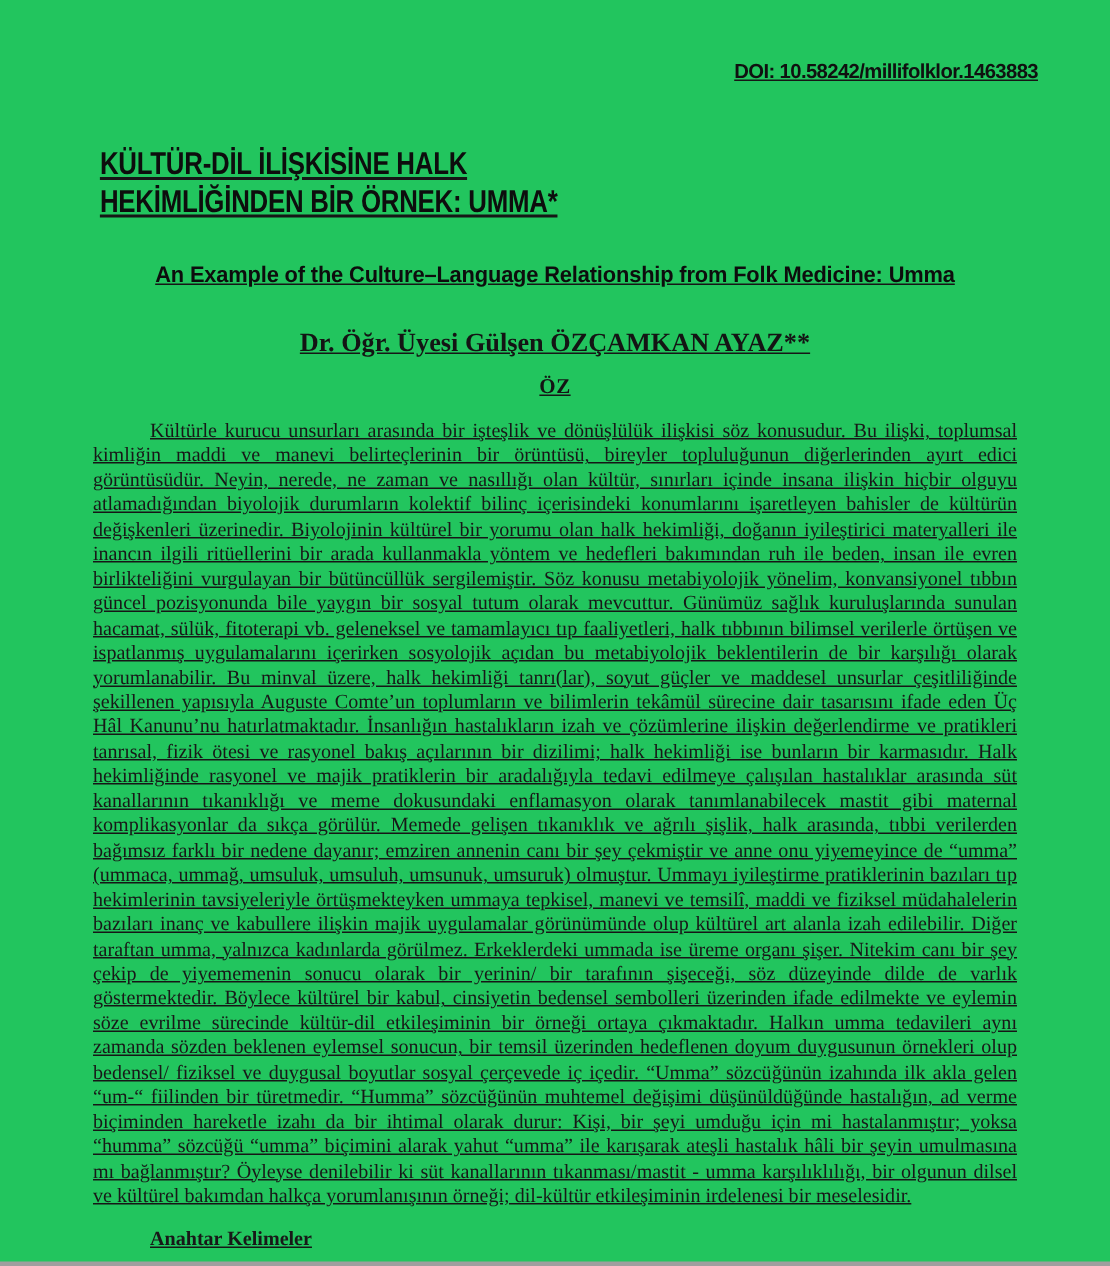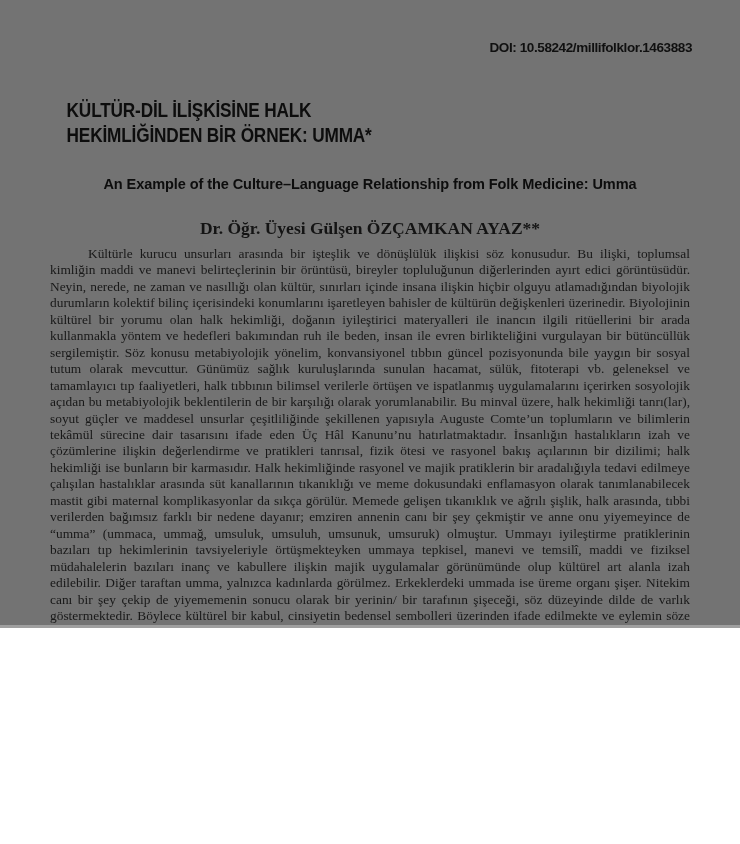--- a/index.html
+++ b/index.html
@@ -4,26 +4,27 @@
 <style>
   html, body { margin: 0; padding: 0; }
   body {
     width: 740px;
     font-family: "Liberation Serif", serif;
     -webkit-font-smoothing: antialiased;
   }
   .page {
     position: relative;
     width: 740px;
-    height: 628px;
-    background: #737373;
+    height: 844px;
+    background: #22c55e;
     color: #161616;
     overflow: hidden;
     box-sizing: border-box;
     border-bottom: 3px solid #9f9f9f;
+    text-decoration: underline;
   }
   .doi {
     margin-top: 40px;
     padding-right: 48px;
     text-align: right;
     font-family: "Liberation Sans", sans-serif;
     font-weight: 700;
     font-size: 13.5px;
     letter-spacing: -0.4px;
     color: #101010;
@@ -73,21 +74,21 @@
     color: #141414;
   }
   .abstract-body {
     margin: 7px 50px 0 50px;
     font-size: 13.4px;
     line-height: 16.45px;
     text-align: justify;
     color: #181818;
   }
   .abstract-body p.abstract {
-    margin: 0;
+    margin: 12px;
     text-indent: 38px;
   }
   .keywords-heading {
     margin: 12px;
     padding-left: 38px;
     font-weight: 700;
   }
   .keywords {
     margin: 0;
     padding-left: 38px;
@@ -102,20 +103,21 @@
 
   <h1 class="title-block" style="margin:42px 0 0 0;">
     <span class="title-line">KÜLTÜR-DİL İLİŞKİSİNE HALK</span>
     <span class="title-line">HEKİMLİĞİNDEN BİR ÖRNEK: UMMA*</span>
   </h1>
 
   <div class="subtitle">An Example of the Culture–Language Relationship from Folk Medicine: Umma</div>
 
   <div class="author">Dr. Öğr. Üyesi Gülşen ÖZÇAMKAN AYAZ**</div>
 
+  <div class="abstract-heading">ÖZ</div>
 
   <div class="abstract-body">
     <p class="abstract">Kültürle kurucu unsurları arasında bir işteşlik ve dönüşlülük ilişkisi söz konusudur. Bu ilişki, toplumsal kimliğin maddi ve manevi belirteçlerinin bir örüntüsü, bireyler topluluğunun diğerlerinden ayırt edici görüntüsüdür. Neyin, nerede, ne zaman ve nasıllığı olan kültür, sınırları içinde insana ilişkin hiçbir olguyu atlamadığından biyolojik durumların kolektif bilinç içerisindeki konumlarını işaretleyen bahisler de kültürün değişkenleri üzerinedir. Biyolojinin kültürel bir yorumu olan halk hekimliği, doğanın iyileştirici materyalleri ile inancın ilgili ritüellerini bir arada kullanmakla yöntem ve hedefleri bakımından ruh ile beden, insan ile evren birlikteliğini vurgulayan bir bütüncüllük sergilemiştir. Söz konusu metabiyolojik yönelim, konvansiyonel tıbbın güncel pozisyonunda bile yaygın bir sosyal tutum olarak mevcuttur. Günümüz sağlık kuruluşlarında sunulan hacamat, sülük, fitoterapi vb. geleneksel ve tamamlayıcı tıp faaliyetleri, halk tıbbının bilimsel verilerle örtüşen ve ispatlanmış uygulamalarını içerirken sosyolojik açıdan bu metabiyolojik beklentilerin de bir karşılığı olarak yorumlanabilir. Bu minval üzere, halk hekimliği tanrı(lar), soyut güçler ve maddesel unsurlar çeşitliliğinde şekillenen yapısıyla Auguste Comte’un toplumların ve bilimlerin tekâmül sürecine dair tasarısını ifade eden Üç Hâl Kanunu’nu hatırlatmaktadır. İnsanlığın hastalıkların izah ve çözümlerine ilişkin değerlendirme ve pratikleri tanrısal, fizik ötesi ve rasyonel bakış açılarının bir dizilimi; halk hekimliği ise bunların bir karmasıdır. Halk hekimliğinde rasyonel ve majik pratiklerin bir aradalığıyla tedavi edilmeye çalışılan hastalıklar arasında süt kanallarının tıkanıklığı ve meme dokusundaki enflamasyon olarak tanımlanabilecek mastit gibi maternal komplikasyonlar da sıkça görülür. Memede gelişen tıkanıklık ve ağrılı şişlik, halk arasında, tıbbi verilerden bağımsız farklı bir nedene dayanır; emziren annenin canı bir şey çekmiştir ve anne onu yiyemeyince de “umma” (ummaca, ummağ, umsuluk, umsuluh, umsunuk, umsuruk) olmuştur. Ummayı iyileştirme pratiklerinin bazıları tıp hekimlerinin tavsiyeleriyle örtüşmekteyken ummaya tepkisel, manevi ve temsilî, maddi ve fiziksel müdahalelerin bazıları inanç ve kabullere ilişkin majik uygulamalar görünümünde olup kültürel art alanla izah edilebilir. Diğer taraftan umma, yalnızca kadınlarda görülmez. Erkeklerdeki ummada ise üreme organı şişer. Nitekim canı bir şey çekip de yiyememenin sonucu olarak bir yerinin/ bir tarafının şişeceği, söz düzeyinde dilde de varlık göstermektedir. Böylece kültürel bir kabul, cinsiyetin bedensel sembolleri üzerinden ifade edilmekte ve eylemin söze evrilme sürecinde kültür-dil etkileşiminin bir örneği ortaya çıkmaktadır. Halkın umma tedavileri aynı zamanda sözden beklenen eylemsel sonucun, bir temsil üzerinden hedeflenen doyum duygusunun örnekleri olup bedensel/ fiziksel ve duygusal boyutlar sosyal çerçevede iç içedir. “Umma” sözcüğünün izahında ilk akla gelen “um-“ fiilinden bir türetmedir. “Humma” sözcüğünün muhtemel değişimi düşünüldüğünde hastalığın, ad verme biçiminden hareketle izahı da bir ihtimal olarak durur: Kişi, bir şeyi umduğu için mi hastalanmıştır; yoksa “humma” sözcüğü “umma” biçimini alarak yahut “umma” ile karışarak ateşli hastalık hâli bir şeyin umulmasına mı bağlanmıştır? Öyleyse denilebilir ki süt kanallarının tıkanması/mastit - umma karşılıklılığı, bir olgunun dilsel ve kültürel bakımdan halkça yorumlanışının örneği; dil-kültür etkileşiminin irdelenesi bir meselesidir.</p>
     <p class="keywords-heading">Anahtar Kelimeler</p>
     <p class="keywords">Halk hekimliği, kültür ve dil, olgunun, umma, umsuruk.</p>
   </div>
 
 </div>
 
 </body></html>

